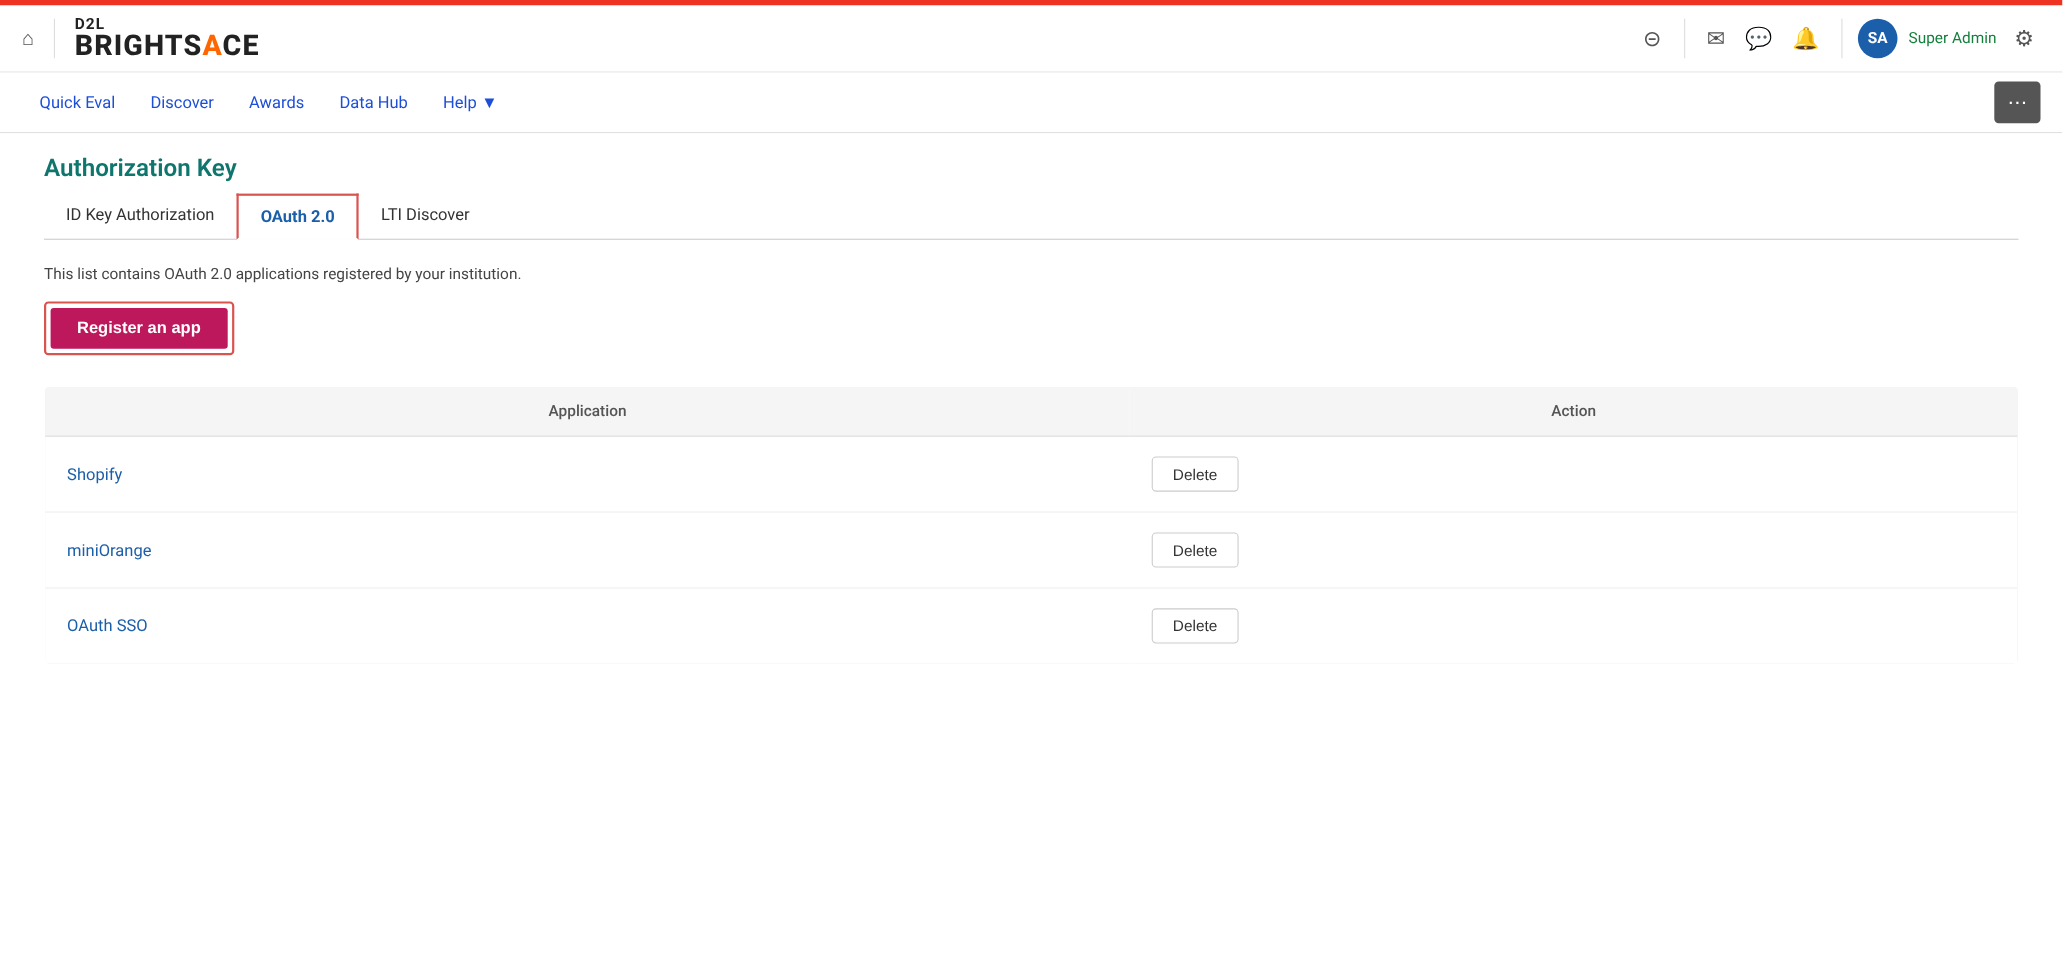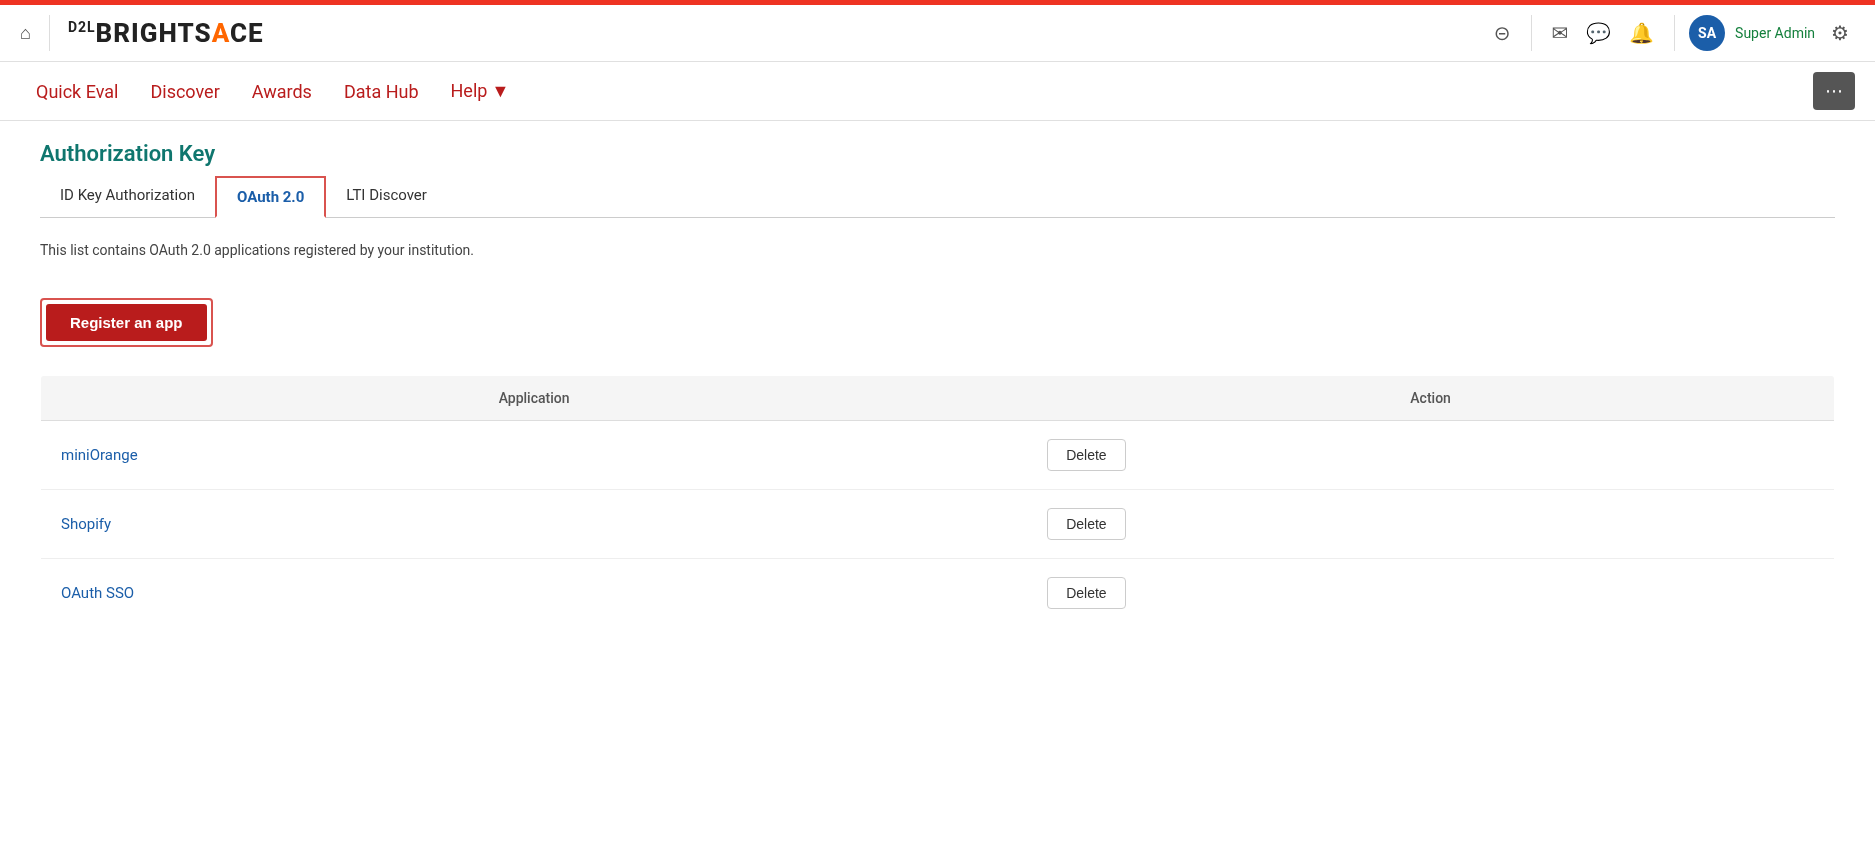--- a/index.html
+++ b/index.html
@@ -30,21 +30,21 @@
       cursor: pointer;
     }
     .divider-v {
       width: 1px;
       height: 36px;
       background: #ddd;
       margin: 0 8px;
     }
     .logo-container {
       display: flex;
-      flex-direction: row;
+      flex-direction: column;
       line-height: 1;
     }
     .logo-d2l {
       font-size: 14px;
       font-weight: 700;
       color: #222;
       letter-spacing: 1px;
     }
     .logo-brightspace {
       font-size: 26px;
@@ -91,22 +91,22 @@
     
     .navbar {
       display: flex;
       align-items: center;
       padding: 0 20px;
       border-bottom: 1px solid #e0e0e0;
       background: #fff;
     }
     .nav-item {
       padding: 18px 16px;
-      font-size: 18px;
-      color: #b91c1c;
+      font-size: 15px;
+      color: #1d4ed8;
       cursor: pointer;
       white-space: nowrap;
     }
     .nav-item.with-arrow {
       display: flex;
       align-items: flex-start;
       gap: 4px;
     }
     .nav-more {
       margin-left: auto;
@@ -151,33 +151,33 @@
       border: 2px solid #d9534f;
       border-bottom: 2px solid #fff;
       background: #fff;
       font-weight: 700;
     }
 
     
     .description {
       font-size: 14px;
       color: #444;
-      margin-bottom: 40px;
+      margin-bottom: 16px;
     }
 
     
     .register-btn-wrapper {
       border: 2px solid #d9534f;
       display: inline-block;
       padding: 4px;
       margin-bottom: 28px;
       border-radius: 4px;
     }
     .register-btn {
-      background: #b91c1c;
+      background: #be185d;
       color: #fff;
       border: none;
       padding: 10px 24px;
       font-size: 15px;
       font-weight: 600;
       border-radius: 3px;
       cursor: pointer;
     }
 
     
@@ -281,29 +281,29 @@
   <table class="app-table">
     <thead>
       <tr>
         <th class="col-app">Application</th>
         <th class="col-action">Action</th>
       </tr>
     </thead>
     <tbody>
       <tr>
         <td>
-          <a class="app-link">miniOrange</a>
+          <a class="app-link">Shopify</a>
         </td>
         <td>
           <button class="delete-btn">Delete</button>
         </td>
       </tr>
       <tr>
         <td>
-          <a class="app-link">Shopify</a>
+          <a class="app-link">miniOrange</a>
         </td>
         <td>
           <button class="delete-btn">Delete</button>
         </td>
       </tr>
       <tr>
         <td>
           <a class="app-link">OAuth SSO</a>
         </td>
         <td>

